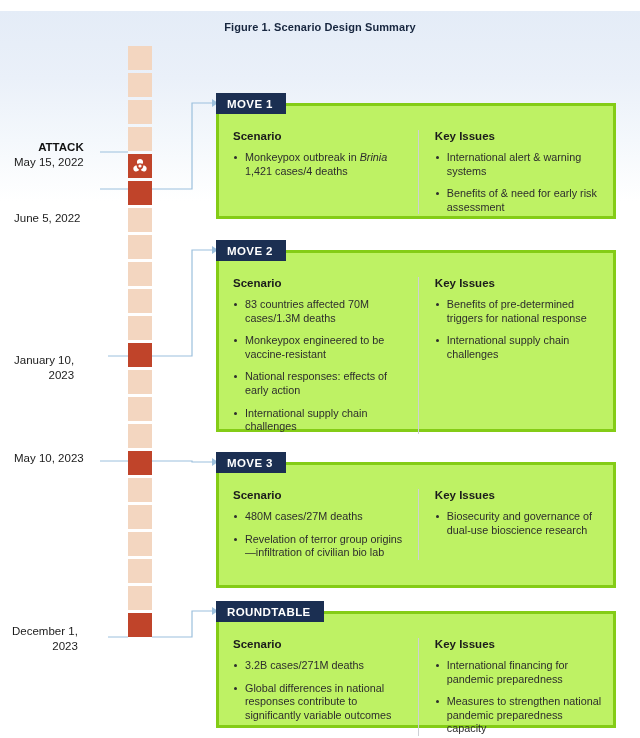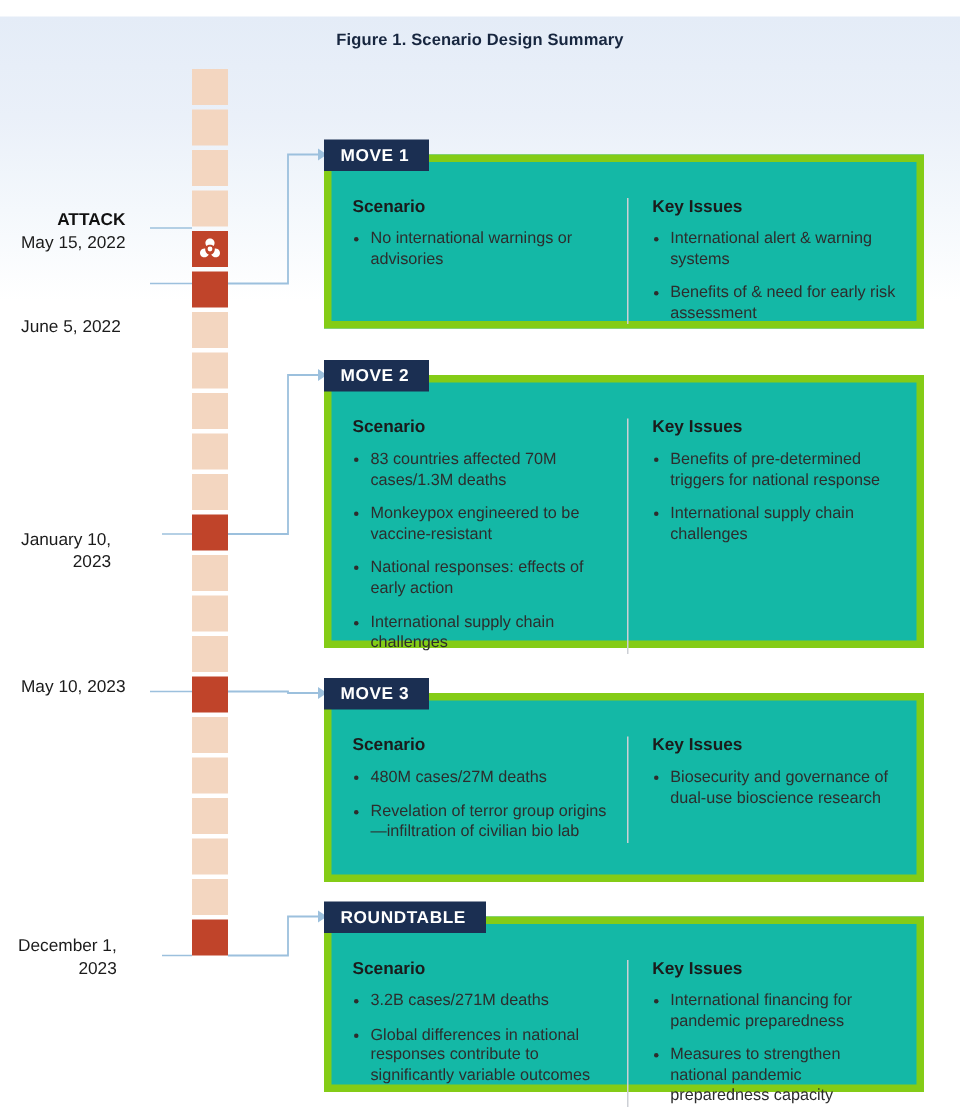--- a/index.html
+++ b/index.html
@@ -52,22 +52,22 @@
     white-space:pre-line;
   }
   .date-label .attack-word{display:block;font-weight:bold;font-size:11.5px;color:#111111;}
   
   .connectors{position:absolute;left:0;top:0;width:640px;height:738px;z-index:1;}
   
   .panel{
     position:absolute;
     left:216px;
     width:400px;
-    background:#14b8a6;
-    border:5px solid #84cc16;
+    background:#bef264;
+    border:3px solid #84cc16;
     box-sizing:border-box;
     z-index:2;
   }
   .panel-header{
     position:absolute;
     left:216px;
     height:21px;
     background:#1b2f52;
     color:#ffffff;
     font-size:11.5px;font-weight:bold;
@@ -178,21 +178,21 @@
 
   <div id="panels">
       <div class="panel-header" style="top: 93px;">
         <span>MOVE 1</span>
       </div>
       <div class="panel" style="top: 103px; height: 116px;">
         <div class="panel-body">
           <div class="col scenario">
             <h4>Scenario</h4>
             <ul class="bullets">
-              <li>No international warnings or advisories</li>
+              <li>Monkeypox outbreak in <i>Brinia</i> 1,421 cases/4 deaths</li>
             </ul>
           </div>
           <div class="col keyissues">
             <h4>Key Issues</h4>
             <ul class="bullets">
               <li>International alert &amp; warning systems</li>
               <li>Benefits of &amp; need for early risk assessment</li>
             </ul>
           </div>
         </div>

